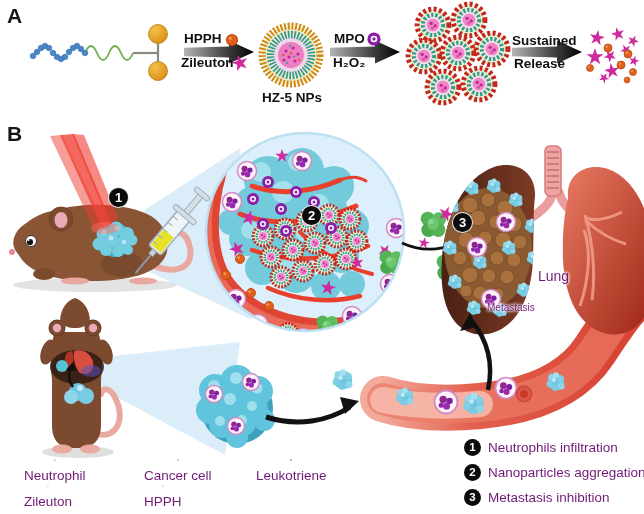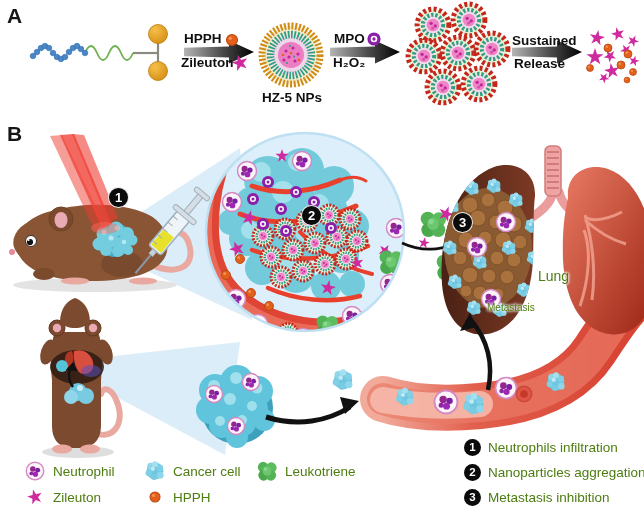--- a/index.html
+++ b/index.html
@@ -2,26 +2,26 @@
 <html><head>
 <meta charset="utf-8">
 <style>
   html,body{margin:0;padding:0;background:#fff;}
   .stage{position:relative;width:644px;height:514px;background:#ffffff;overflow:hidden;
          font-family:"Liberation Sans",sans-serif;}
   .abs{position:absolute;}
   .panel-label{font-weight:bold;font-size:21px;color:#161616;}
   .lbl{font-weight:bold;font-size:13.5px;color:#101010;white-space:nowrap;}
   .lbl.center{text-align:center;}
-  .txt{font-size:13.5px;color:#4d7c0f;white-space:nowrap;}
+  .txt{font-size:13.5px;color:#701a75;white-space:nowrap;}
   .halo{text-shadow:0 0 3px #fff,0 0 3px #fff,0 0 3px #fff;}
   .scene-badge{width:21px;height:21px;border-radius:50%;background:#0b0b0b;color:#fff;
     display:flex;align-items:center;justify-content:center;font-size:13px;font-weight:bold;
     border:1px solid rgba(255,255,255,.9);box-sizing:border-box;}
-  .legend-item{display:flex;align-items:center;gap:7px;height:24px;}
+  .legend-item{display:flex;align-items:center;gap:7px;height:24px;flex-direction:column;}
   .ann-item{display:flex;align-items:center;gap:7px;height:20px;}
   .ann-badge{width:17px;height:17px;border-radius:50%;background:#0b0b0b;color:#fff;
     display:flex;align-items:center;justify-content:center;font-size:11.5px;font-weight:bold;flex:0 0 17px;}
   svg{display:block;}
 </style>
 </head>
 <body>
 
 <div class="stage">
 

